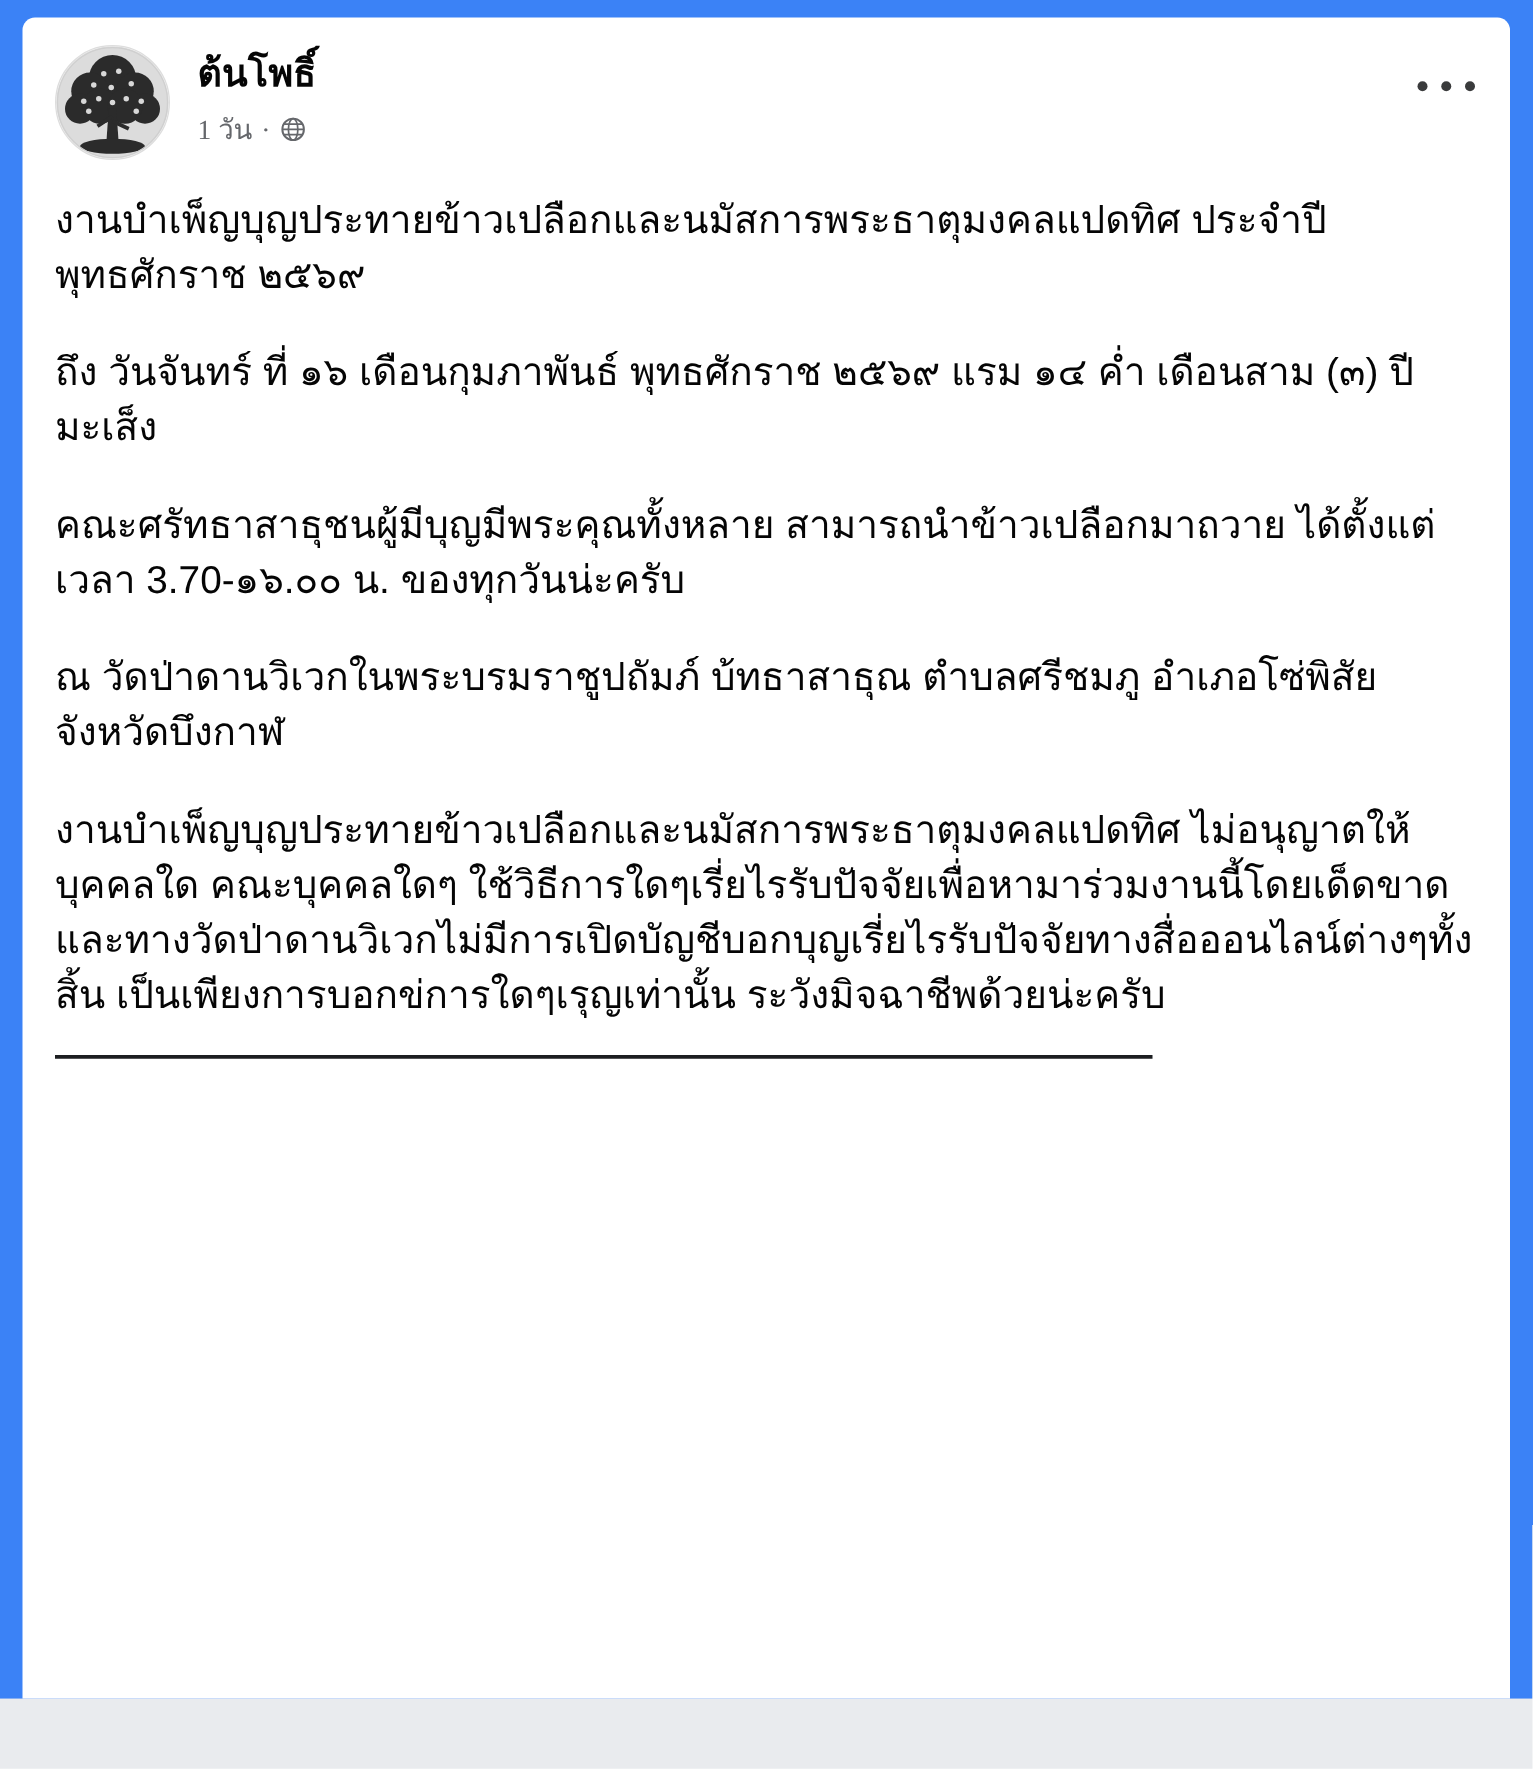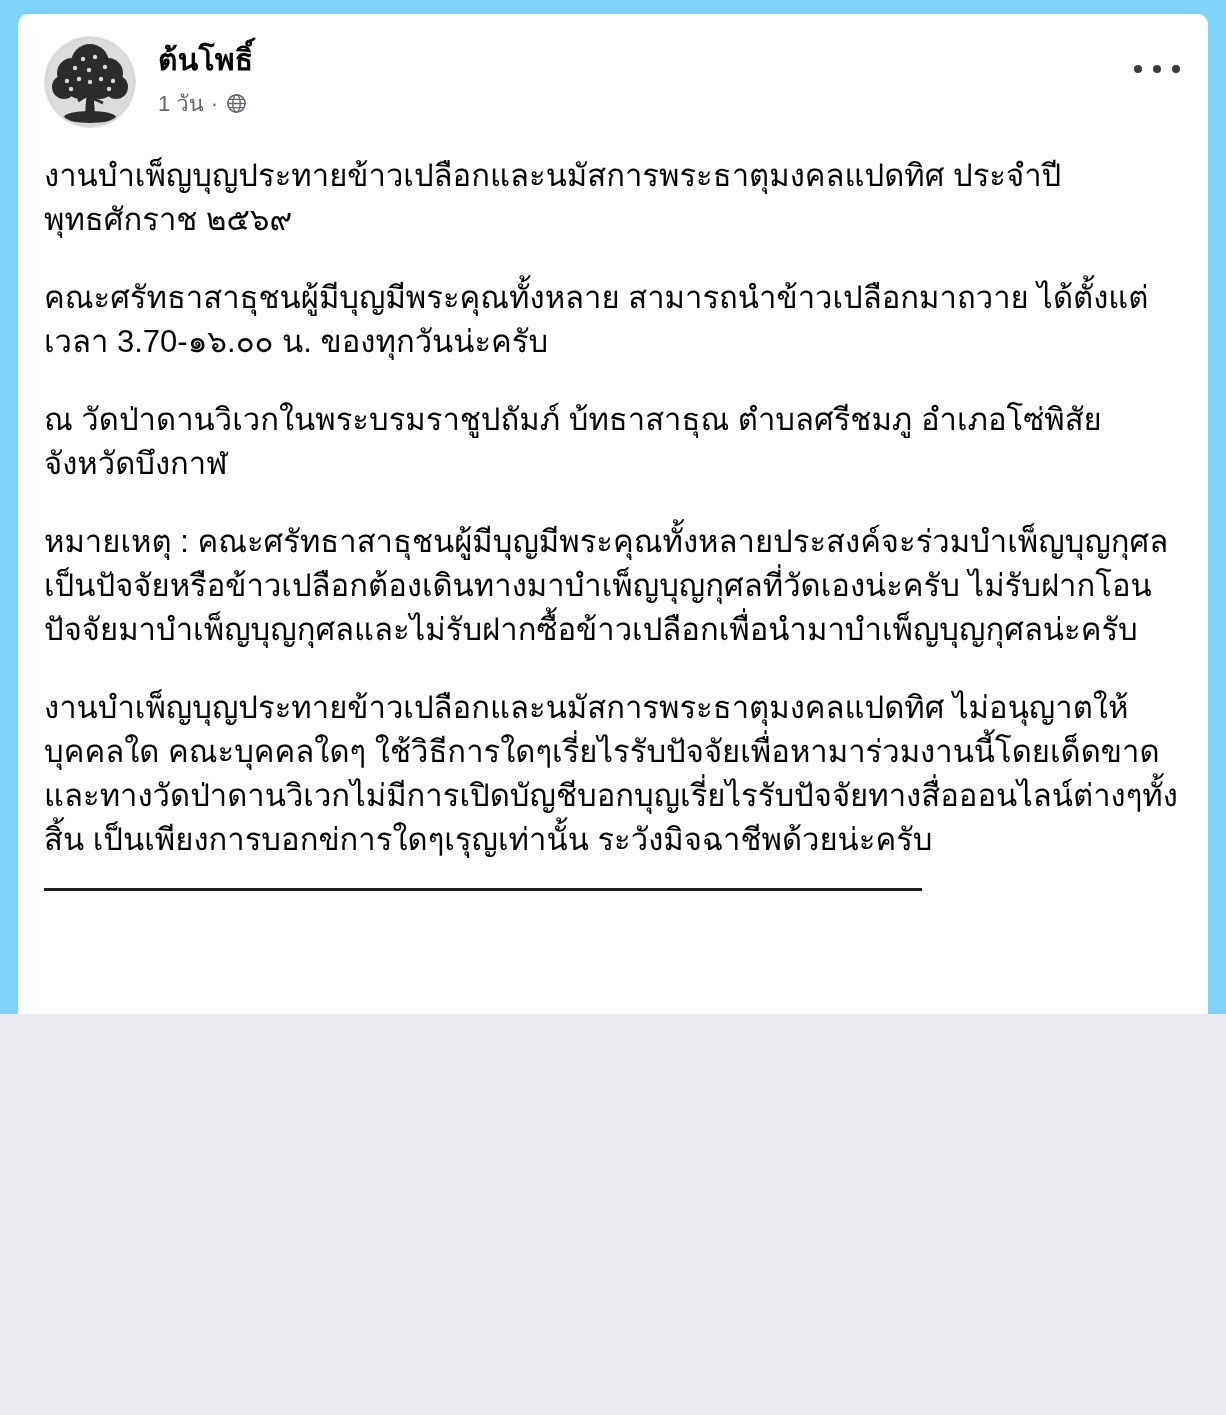--- a/index.html
+++ b/index.html
@@ -3,22 +3,22 @@
 <meta charset="utf-8">
 <style>
   html, body {
     margin: 0;
     padding: 0;
     background: #e9ebee;
     font-family: "Liberation Sans", "DejaVu Sans", sans-serif;
   }
   .screen {
     width: 1226px;
-    height: 1014px;
-    background: #7dd3fc;
+    height: 1359px;
+    background: #3b82f6;
     position: relative;
     overflow: hidden;
     box-sizing: border-box;
   }
   .post-card {
     position: absolute;
     left: 18px;
     top: 14px;
     width: 1190px;
     min-height: 1395px;
@@ -55,20 +55,21 @@
     color: #050505;
     line-height: 1.2;
     letter-spacing: 0.2px;
   }
   .meta-line {
     display: flex;
     align-items: center;
     margin-top: 8px;
     font-size: 22px;
     color: #65676b;
+    font-family: Liberation Serif, serif;
   }
   .meta-sep {
     margin: 0 7px;
     color: #65676b;
   }
   .globe-icon {
     display: inline-flex;
     align-items: center;
     justify-content: center;
     width: 22px;
@@ -182,21 +183,21 @@
 
       <div class="more-btn">
         <i></i>
           <i></i>
           <i></i>
       </div>
     </div>
 
     <div class="post-body">
       <p>งานบำเพ็ญบุญประทายข้าวเปลือกและนมัสการพระธาตุมงคลแปดทิศ ประจำปี พุทธศักราช ๒๕๖๙</p>
+      <p>ถึง วันจันทร์ ที่ ๑๖ เดือนกุมภาพันธ์ พุทธศักราช ๒๕๖๙ แรม ๑๔ ค่ำ เดือนสาม (๓) ปีมะเส็ง</p>
       <p>คณะศรัทธาสาธุชนผู้มีบุญมีพระคุณทั้งหลาย สามารถนำข้าวเปลือกมาถวาย ได้ตั้งแต่เวลา 3.70-๑๖.๐๐ น. ของทุกวันน่ะครับ</p>
       <p>ณ วัดป่าดานวิเวกในพระบรมราชูปถัมภ์ บ้ทธาสาธุณ ตำบลศรีชมภู อำเภอโซ่พิสัย จังหวัดบึงกาฬ</p>
-      <p>หมายเหตุ : คณะศรัทธาสาธุชนผู้มีบุญมีพระคุณทั้งหลายประสงค์จะร่วมบำเพ็ญบุญกุศลเป็นปัจจัยหรือข้าวเปลือกต้องเดินทางมาบำเพ็ญบุญกุศลที่วัดเองน่ะครับ ไม่รับฝากโอนปัจจัยมาบำเพ็ญบุญกุศลและไม่รับฝากซื้อข้าวเปลือกเพื่อนำมาบำเพ็ญบุญกุศลน่ะครับ</p>
       <p>งานบำเพ็ญบุญประทายข้าวเปลือกและนมัสการพระธาตุมงคลแปดทิศ ไม่อนุญาตให้บุคคลใด คณะบุคคลใดๆ ใช้วิธีการใดๆเรี่ยไรรับปัจจัยเพื่อหามาร่วมงานนี้โดยเด็ดขาด และทางวัดป่าดานวิเวกไม่มีการเปิดบัญชีบอกบุญเรี่ยไรรับปัจจัยทางสื่อออนไลน์ต่างๆทั้งสิ้น เป็นเพียงการบอกข่การใดๆเรุญเท่านั้น ระวังมิจฉาชีพด้วยน่ะครับ</p>
       <div class="divider-rule"></div>
     </div>
 
   </div>
 </div>
 
 </body></html>

